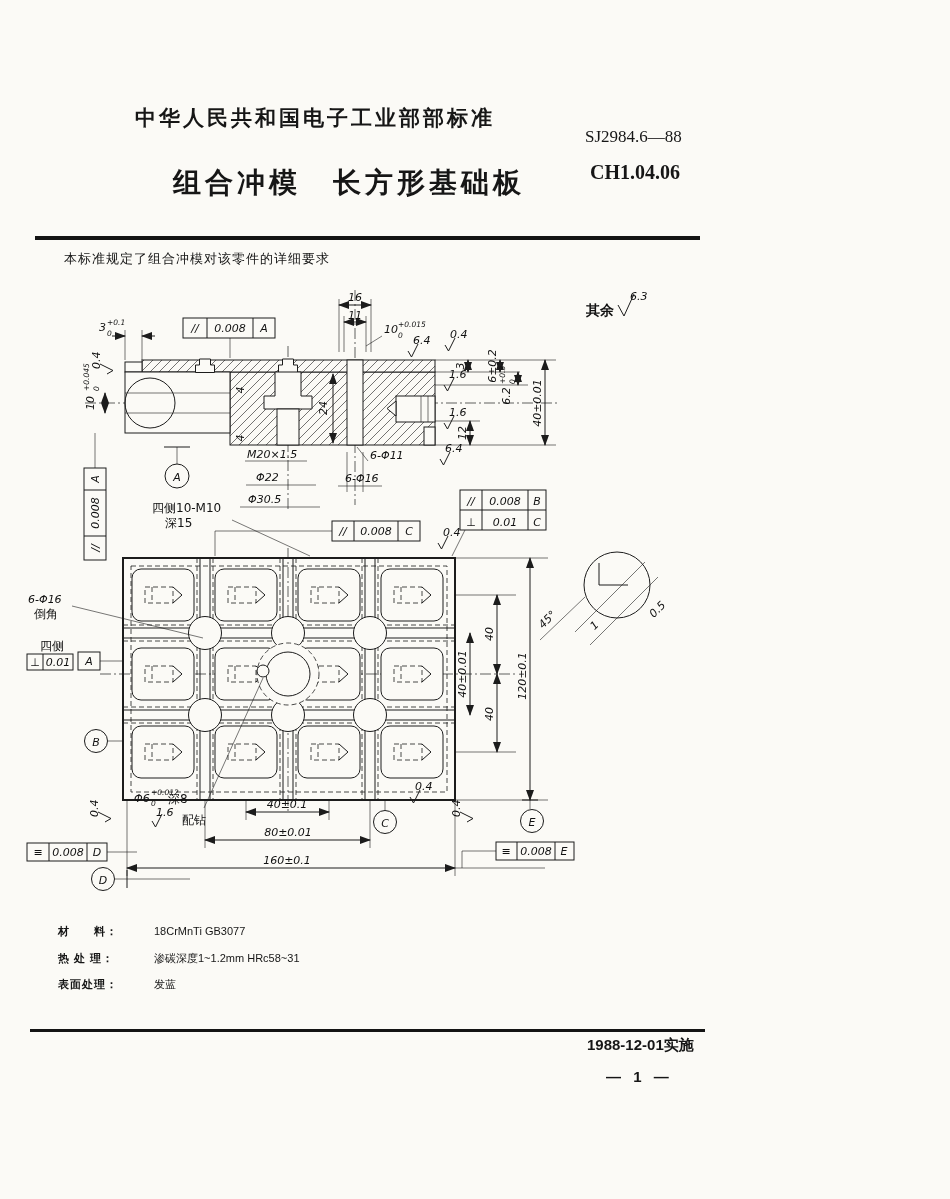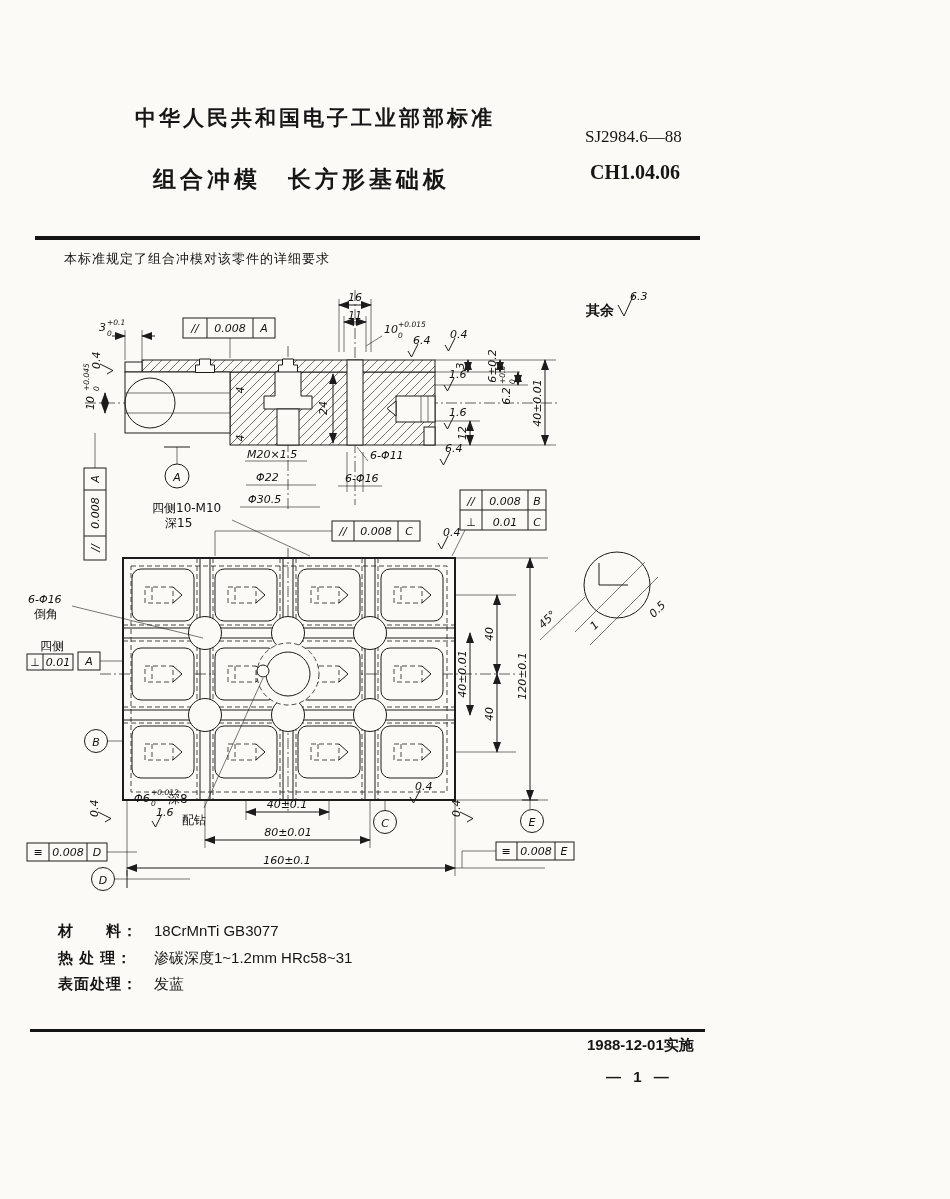--- a/index.html
+++ b/index.html
@@ -2,24 +2,24 @@
 <html><head>
 <meta charset="utf-8">
 <style>
   html,body{margin:0;padding:0;background:#d8d8d4;}
   .page{position:relative;width:950px;height:1199px;background:#fbfaf6;overflow:hidden;
         font-family:"Liberation Sans","DejaVu Sans",sans-serif;color:#161616;}
   .abs{position:absolute;white-space:nowrap;}
   .hdr-title{left:135px;top:88px;font-size:21px;font-weight:bold;letter-spacing:3px;margin-top:16px;}
   .hdr-num{left:585px;top:127px;font-size:17px;font-weight:normal;font-family:"Liberation Serif","DejaVu Serif",serif;}
   .hdr-code{left:590px;top:161px;font-size:20px;font-weight:bold;font-family:"Liberation Serif","DejaVu Serif",serif;}
-  .doc-title{left:153px;top:164px;font-size:23px;font-weight:bold;letter-spacing:4px;}
+  .doc-title{left:173px;top:164px;font-size:28px;font-weight:bold;letter-spacing:4px;}
   .rule{position:absolute;background:#141414;}
   .scope{left:64px;top:250px;font-size:13px;letter-spacing:1px;}
-  .specs{left:58px;top:918px;font-size:15px;line-height:26.5px;}
+  .specs{left:58px;top:918px;font-size:11px;line-height:26.5px;}
   .specs .lab{font-weight:bold;display:inline-block;min-width:96px;letter-spacing:1px;}
   .foot-left{left:33px;top:1036px;font-size:15px;font-weight:bold;}
   .foot-right{left:567px;top:1036px;font-size:15px;font-weight:bold;margin-left:20px;}
   .page-num{left:606px;top:1068px;font-size:15px;font-weight:bold;letter-spacing:4px;}
   svg{position:absolute;left:0;top:0;}
   
   .ln{stroke:#1c1c1c;stroke-width:1;fill:none;}
   .thk{stroke-width:2;}
   .thin{stroke-width:0.6;}
   .cl{stroke-dasharray:11 3 2 3;stroke-width:0.7;}

